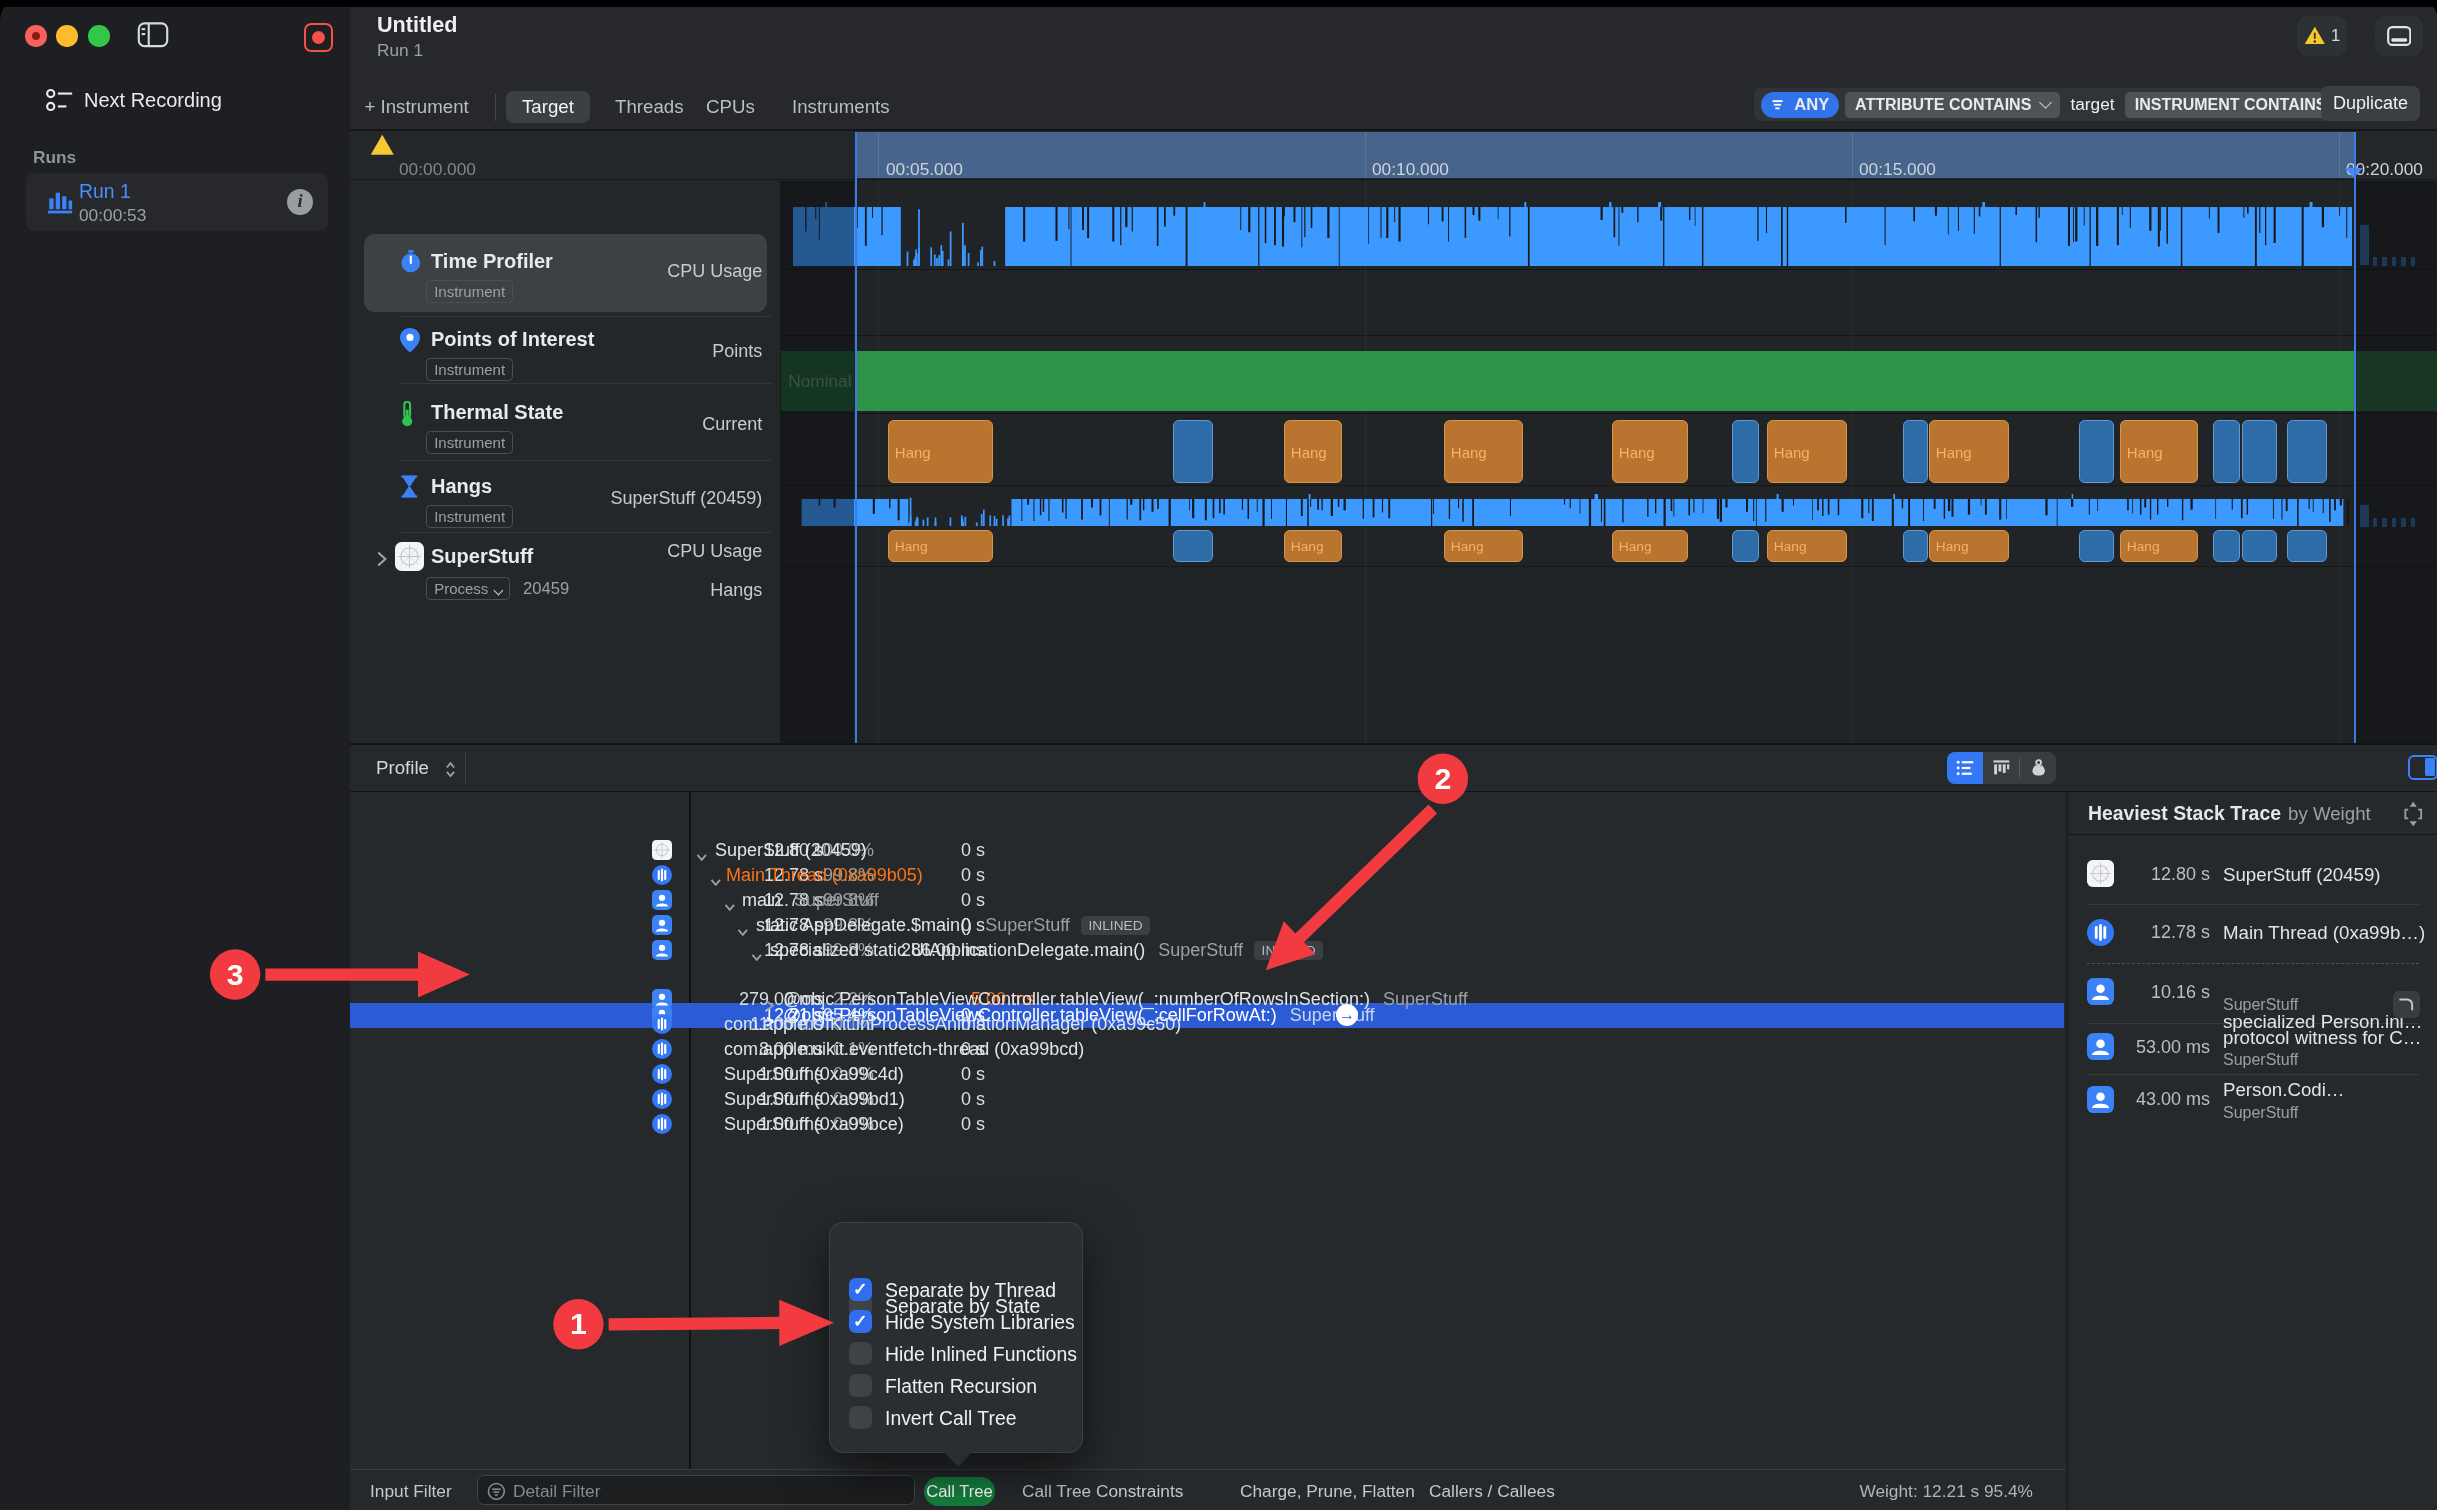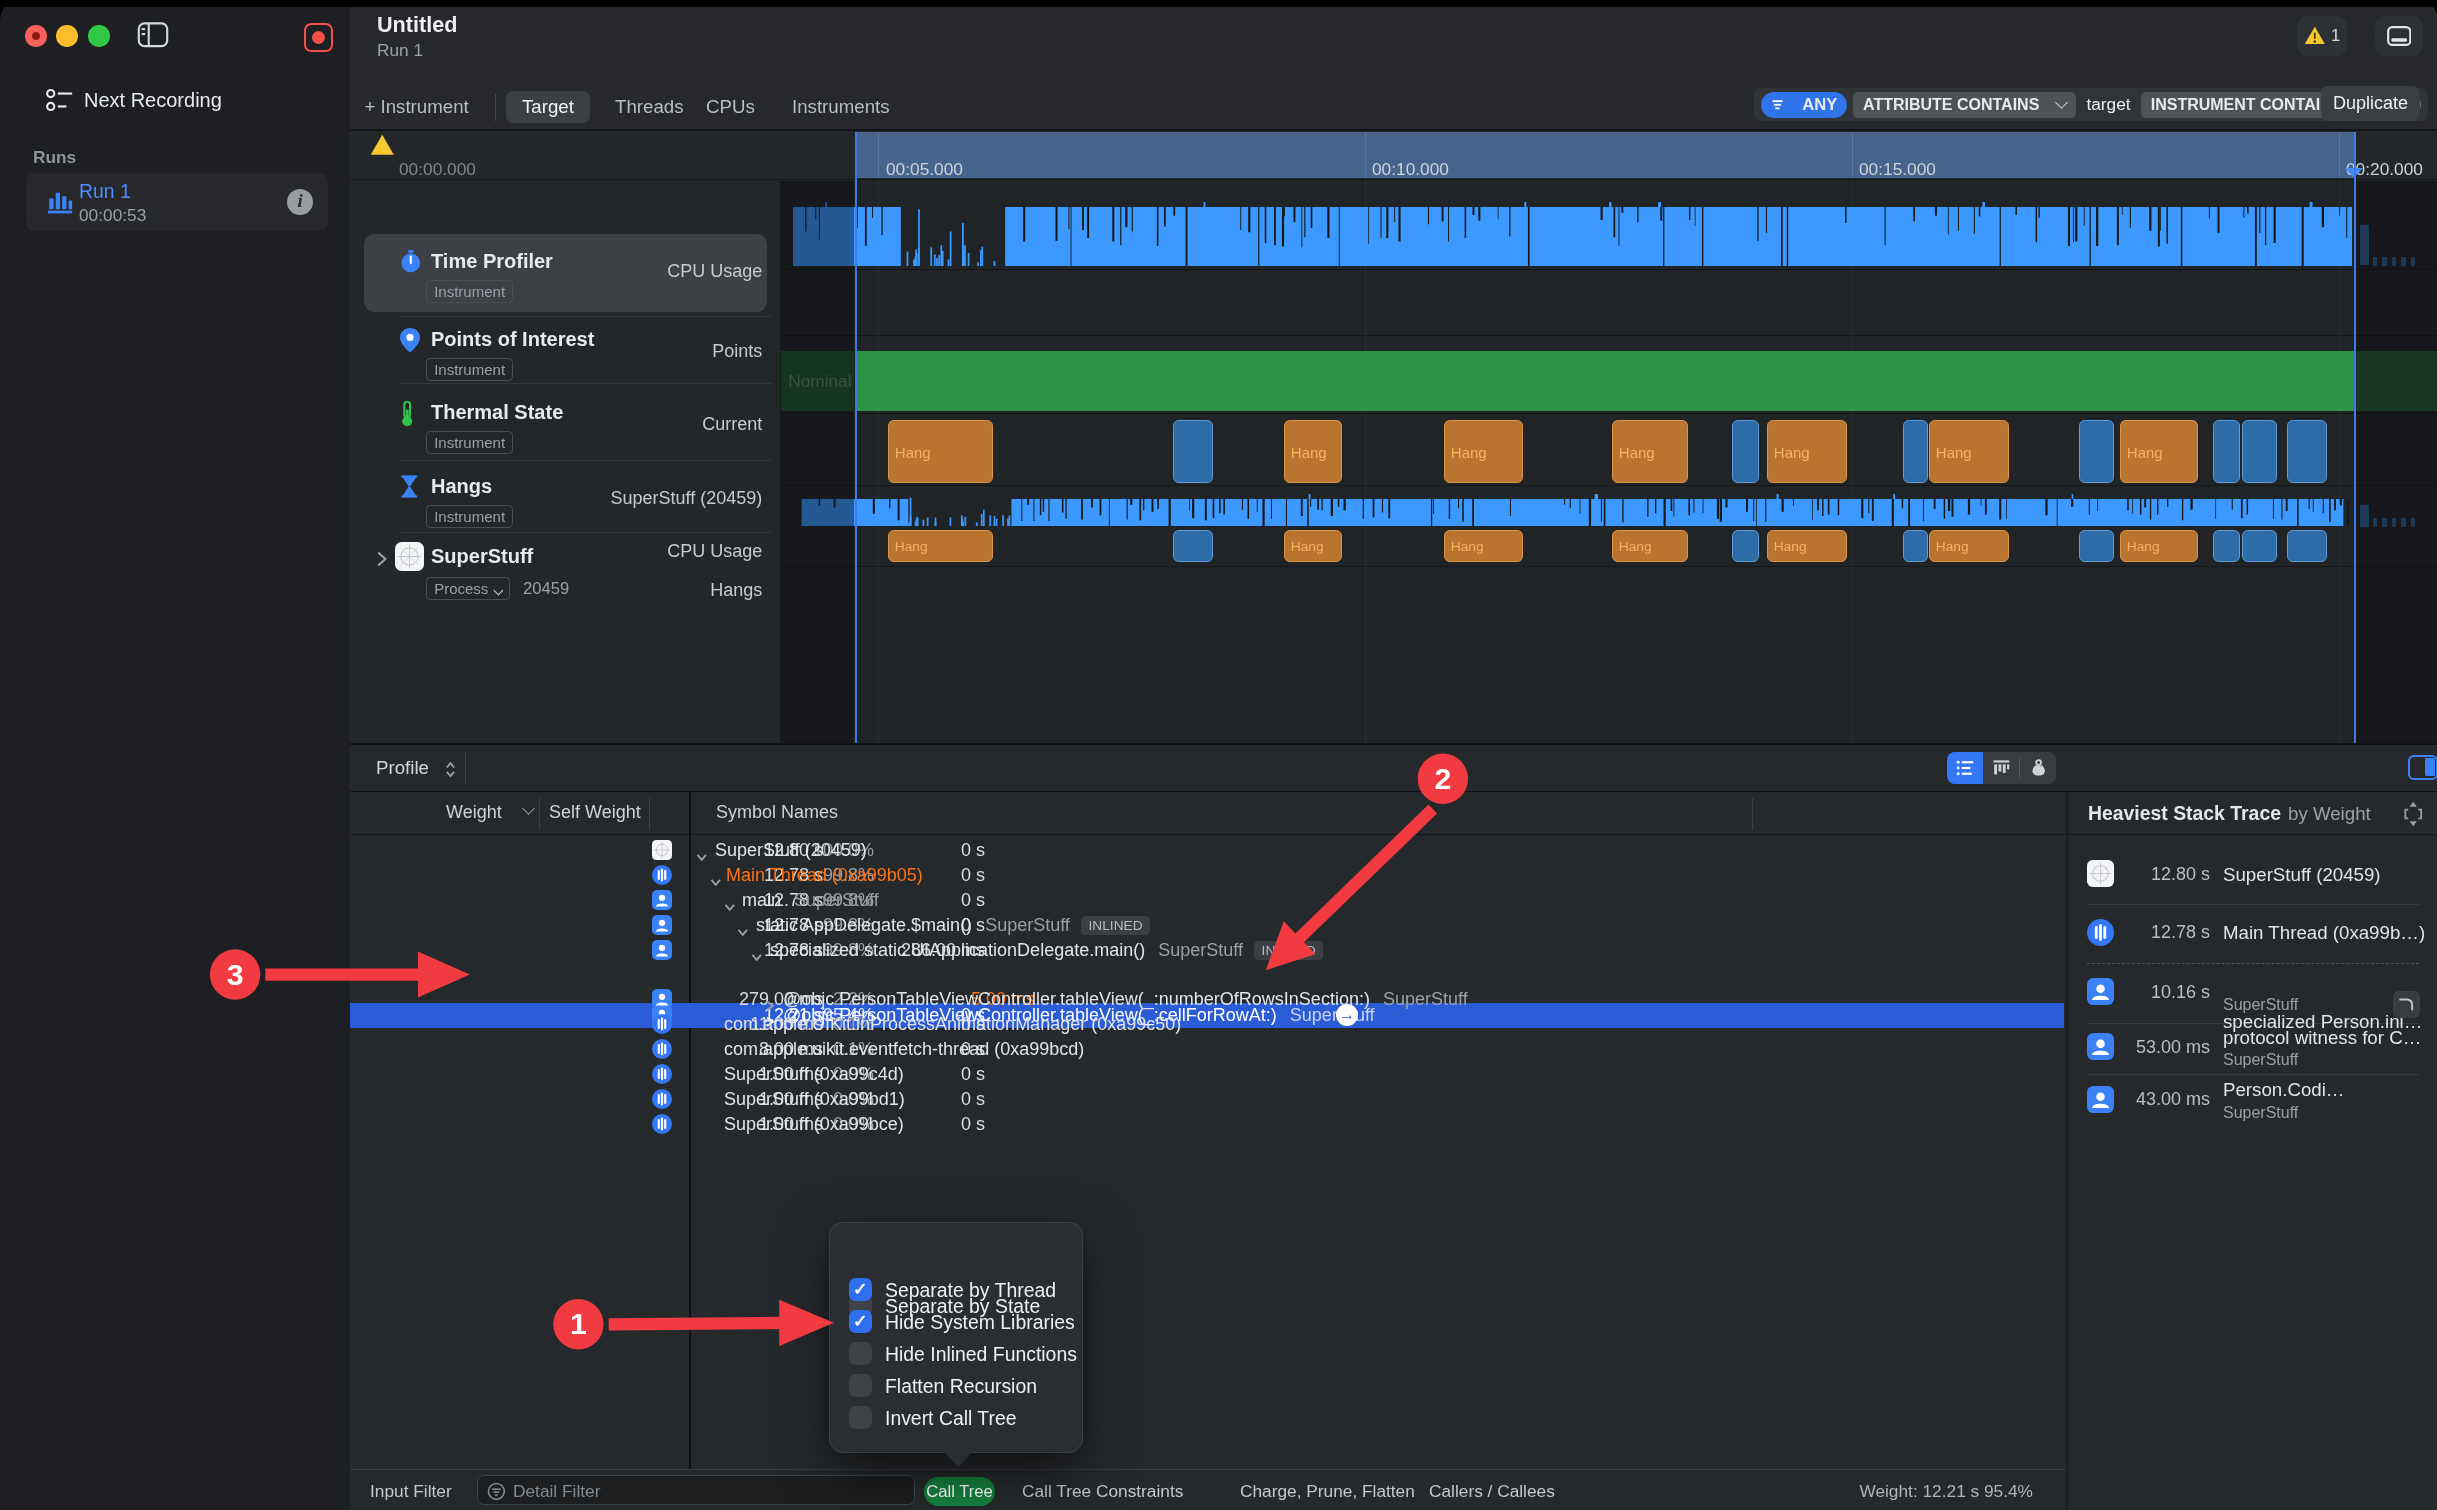--- a/index.html
+++ b/index.html
@@ -12,21 +12,21 @@
   #sidebar{left:0;top:0;width:350px;height:1510px;background:#1d1f22;}
   .tl{width:21.6px;height:21.6px;border-radius:50%;top:25px;}
   #record-btn{left:304px;top:23px;width:24.5px;height:24.5px;border:2.2px solid #f5504a;border-radius:7.2px;}
   #record-btn .dot{position:absolute;left:5.8px;top:5.8px;width:13px;height:13px;background:#f5504a;border-radius:50%;}
   #run-card{left:26px;top:173px;width:302px;height:58px;background:#26282b;border-radius:8.6px;}
   
   #header{left:350px;top:0;width:2088px;height:131px;background:#26282b;border-bottom:2.2px solid #141619;box-sizing:border-box;}
   .tab{position:absolute;top:91px;height:32px;line-height:32px;font-size:18.7px;color:#b9bec4;padding:0 16px;border-radius:7.2px;}
   .tab.sel{background:#3c3f43;color:#f2f4f6;}
   .tokengroup{position:absolute;top:88px;height:33px;background:#313437;border-radius:6.5px;display:flex;align-items:center;padding:0 7.2px;gap:5.8px;}
-  .token{background:#505356;border-radius:5px;height:26px;line-height:26px;padding:0 10px;font-size:16px;font-weight:600;color:#e8eaec;display:flex;align-items:center;gap:18px;}
+  .token{background:#505356;border-radius:5px;height:26px;line-height:26px;padding:0 10px;font-size:16px;font-weight:600;color:#e8eaec;display:flex;align-items:center;gap:10px;}
   .chev-dn{width:8px;height:8px;border-right:1.8px solid #cfd4d9;border-bottom:1.8px solid #cfd4d9;transform:rotate(45deg);margin-top:-4.3px;display:inline-block;}
   .rbtn{position:absolute;top:16px;height:40px;background:#2e3134;border-radius:11.5px;display:flex;align-items:center;justify-content:center;gap:5.8px;}
   
   #timeline{left:350px;top:131px;width:2088px;height:612px;background:#212427;}
   #ruler{position:absolute;left:0;top:1.4px;width:2088px;height:48px;background:#24272a;border-bottom:1.4px solid #17191b;box-sizing:border-box;}
   .tick-label{position:absolute;top:27px;font-size:17.3px;}
   #tracklist{position:absolute;left:0;top:50px;width:431px;height:562px;background:#242729;border-right:1.4px solid #17191b;box-sizing:border-box;}
   .trk-title{position:absolute;font-size:20px;font-weight:600;color:#e8eaec;}
   .trk-badge{position:absolute;font-size:15px;color:#9aa0a6;border:1.1px solid #4a4e52;border-radius:4.3px;padding:2.2px 7.2px;}
   .trk-right{position:absolute;right:18.7px;font-size:18px;color:#c6cbd0;text-align:right;}
@@ -697,29 +697,20 @@
             <path d="M7 9 C2 14 1 23 12 23 C23 23 22 14 17 9 Z" fill="#cfd3d8"></path>
           </svg>
       </div>
     </div>
     <div class="abs" style="left:2058px;top:10px;width:30px;height:24.5px;border:2.2px solid #3b82f7;border-radius:5.8px;box-sizing:border-box;">
       <div style="position:absolute;right:1.4px;top:1.4px;width:9.4px;height:17.3px;background:#3b82f7;border-radius:1.4px;"></div>
     </div>
   </div>
 
   <div id="detail" class="abs">
-    <div id="colhdr">
-      <div class="txt" style="left:96px;top:10px;">Weight</div>
-      <span class="chev-dn abs" style="left:174px;top:16px;border-color:#9aa0a6;"></span>
-      <div class="txt" style="left:199px;top:10px;">Self Weight</div>
-      <div class="hsep" style="left:189px;"></div>
-      <div class="hsep" style="left:299px;"></div>
-      <div class="txt" style="left:366px;top:10px;">Symbol Names</div>
-      <div class="hsep" style="left:1402px;"></div>
-    </div>
     <div id="treediv"></div>
     <div id="tree" class="abs" style="left:0;top:46px;width:1716px;height:631px;">
         <div class="trow" style="top: 0px;">
           <div class="cell" style="right: 1241px; color: rgb(220, 223, 226);">12.80 s</div>
           <div class="cell" style="right: 1190px; color: rgb(154, 160, 166);">100.0%</div>
           <div class="cell" style="right: 1079px; color: rgb(220, 223, 226);">0 s</div>
           <div class="icon16" style="left: 302px;"><svg width="20" height="20" viewBox="0 0 28 28">
               <rect width="28" height="28" rx="6" fill="#f4f5f6"></rect>
               <circle cx="14" cy="14" r="8" fill="none" stroke="#c4c7ca" stroke-width="1.4"></circle>
               <line x1="3" y1="14" x2="25" y2="14" stroke="#c4c7ca" stroke-width="1.2"></line>

